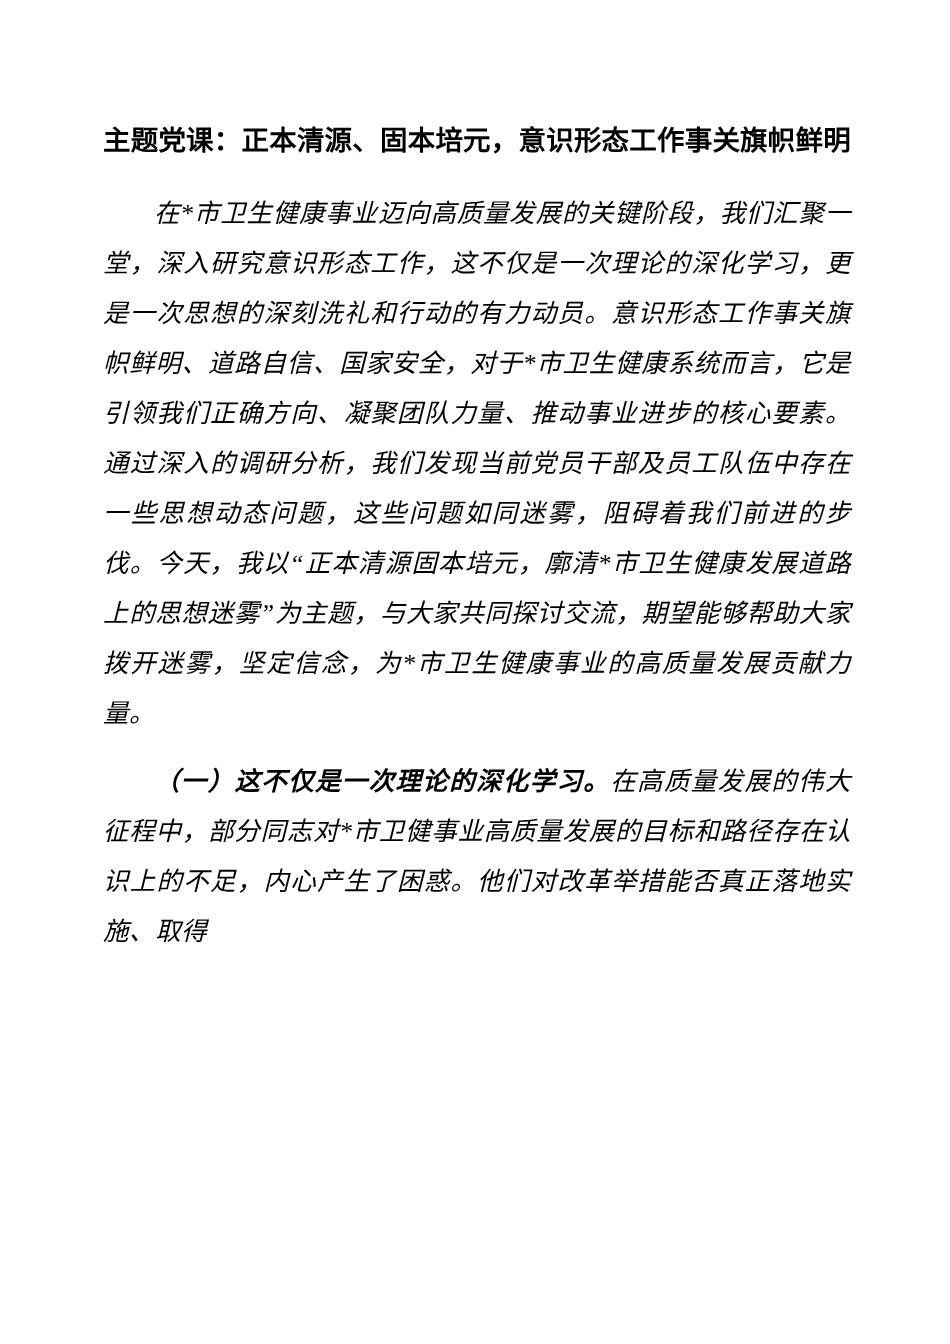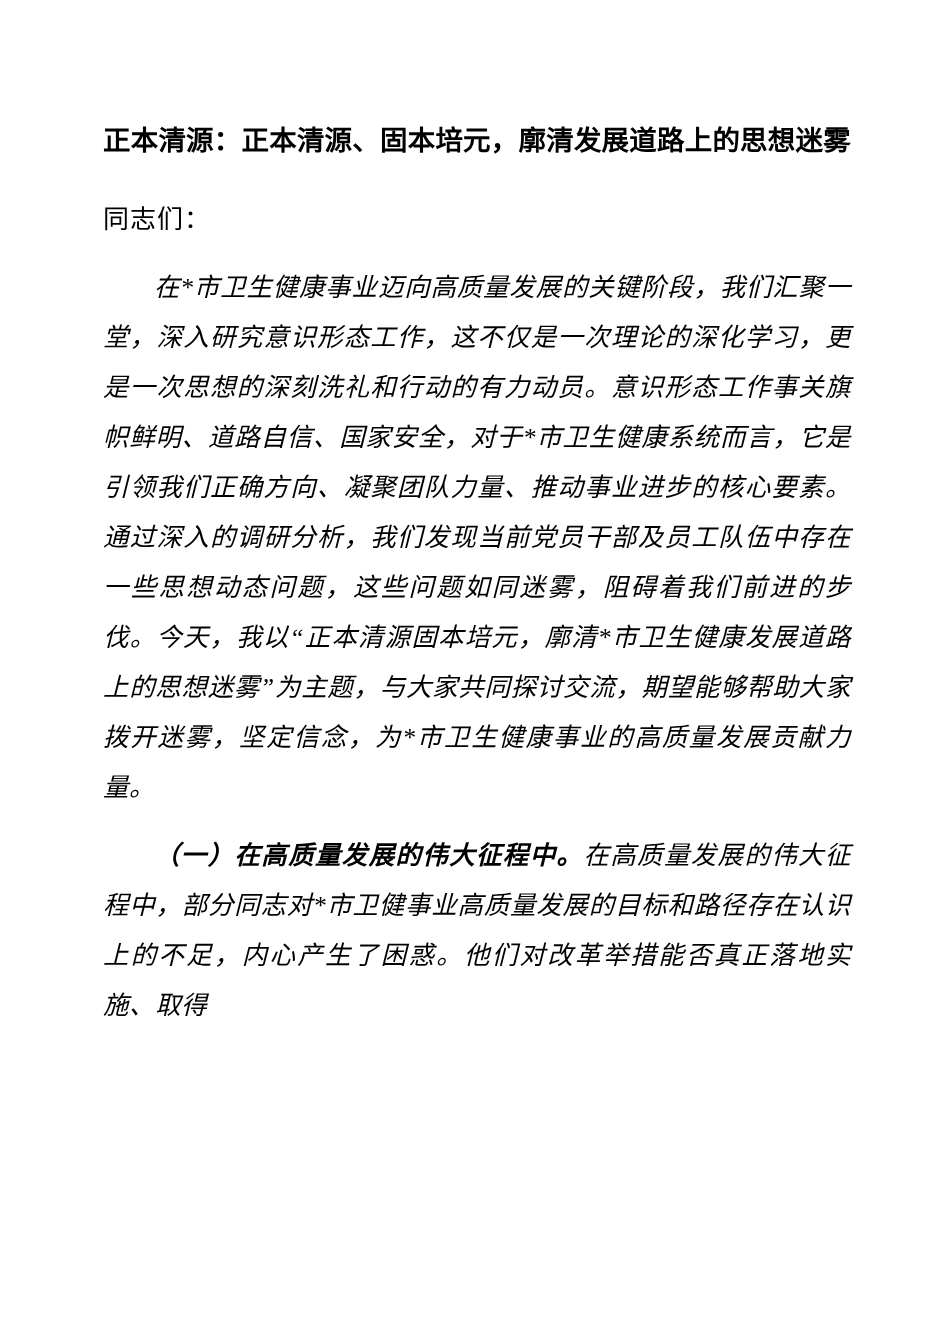--- a/index.html
+++ b/index.html
@@ -87,26 +87,25 @@
     font-weight: 700;
     font-synthesis: style weight;
   }
 </style>
 </head>
 <body>
 
 <div class="page">
   <div class="content">
 
-    <h1 class="doc-title">正本清源：正本清源、固本培元，廓清发展道路上的思想迷雾</h1>
+    <h1 class="doc-title">主题党课：正本清源、固本培元，意识形态工作事关旗帜鲜明</h1>
 
-    <p class="salutation">同志们：</p>
 
     <p class="para para-1">在*市卫生健康事业迈向高质量发展的关键阶段，我们汇聚一堂，深入研究意识形态工作，这不仅是一次理论的深化学习，更是一次思想的深刻洗礼和行动的有力动员。意识形态工作事关旗帜鲜明、道路自信、国家安全，对于*市卫生健康系统而言，它是引领我们正确方向、凝聚团队力量、推动事业进步的核心要素。通过深入的调研分析，我们发现当前党员干部及员工队伍中存在一些思想动态问题，这些问题如同迷雾，阻碍着我们前进的步伐。今天，我以“正本清源固本培元，廓清*市卫生健康发展道路上的思想迷雾”为主题，与大家共同探讨交流，期望能够帮助大家拨开迷雾，坚定信念，为*市卫生健康事业的高质量发展贡献力量。</p>
 
 
 
     <p class="para para-3">
-      <span class="lead-in">（一）在高质量发展的伟大征程中。</span><span>在高质量发展的伟大征程中，部分同志对*市卫健事业高质量发展的目标和路径存在认识上的不足，内心产生了困惑。他们对改革举措能否真正落地实施、取得</span>
+      <span class="lead-in">（一）这不仅是一次理论的深化学习。</span><span>在高质量发展的伟大征程中，部分同志对*市卫健事业高质量发展的目标和路径存在认识上的不足，内心产生了困惑。他们对改革举措能否真正落地实施、取得</span>
     </p>
 
   </div>
 </div>
 
 </body></html>

